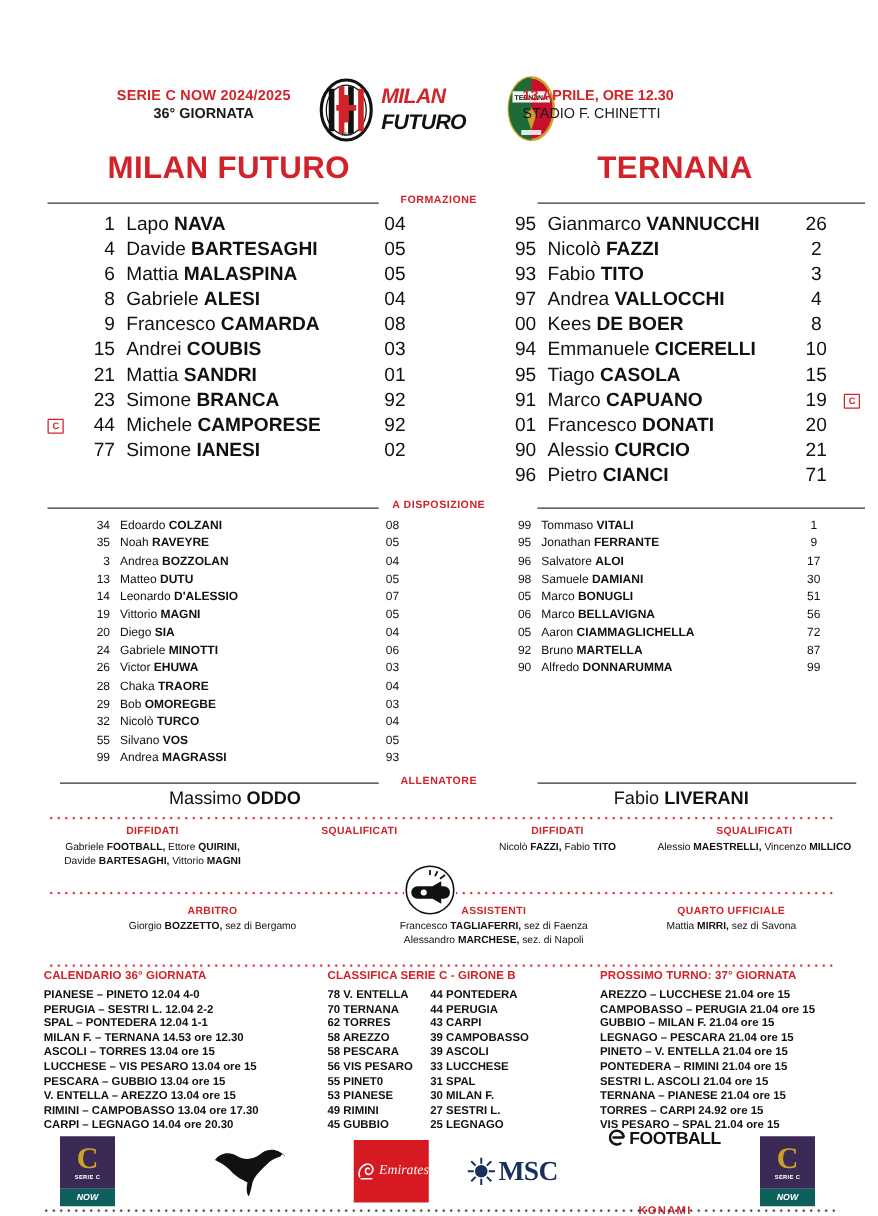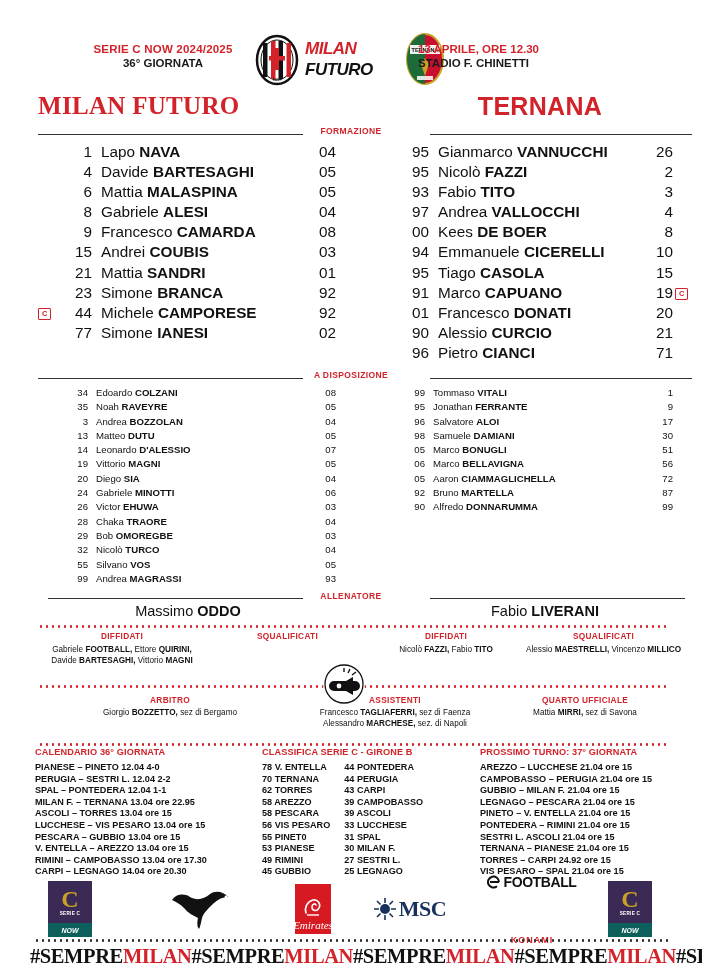--- a/index.html
+++ b/index.html
@@ -1,57 +1,57 @@
 <!DOCTYPE html>
 <html><head>
 <meta charset="utf-8">
 <style>
   html,body{margin:0;padding:0;background:#ffffff;}
   body{width:702px;height:973px;font-family:"Liberation Sans",sans-serif;color:#111;overflow:hidden;position:relative;}
   .page{width:702px;height:973px;position:relative;box-sizing:border-box;padding:0;}
 
   
-  .header{position:relative;height:92px;}
+  .header{position:relative;height:92px;margin-top:28px;}
   .hdr-left{position:absolute;left:38px;top:42px;width:250px;text-align:center;}
   .hdr-left .l1{font-size:11.5px;font-weight:bold;color:#d2232a;letter-spacing:.2px;line-height:14px;}
   .hdr-left .l2{font-size:11.5px;font-weight:bold;color:#1a1a1a;line-height:15px;}
   .hdr-right{position:absolute;right:34px;top:42px;width:250px;text-align:left;}
   .hdr-right .l1{font-size:11.5px;font-weight:bold;color:#d2232a;line-height:14px;}
-  .hdr-right .l2{font-size:11.5px;font-weight:bold;color:#1a1a1a;line-height:15px;}
+  .hdr-right .l2{font-size:11.5px;font-weight:normal;color:#1a1a1a;line-height:15px;}
 
   .crest-milan{position:absolute;left:255px;top:34px;width:44px;height:52px;}
   .milanfuturo-logo{position:absolute;left:305px;top:38px;width:92px;height:44px;}
   .mf-text{font-family:"Liberation Sans",sans-serif;font-style:italic;font-weight:bold;font-size:17px;letter-spacing:-.5px;line-height:21px;}
   .mf-1{color:#d2232a;}
   .mf-2{color:#111;}
   .crest-ternana{position:absolute;left:404px;top:32px;width:42px;height:54px;}
 
   
   .titles{position:relative;height:34px;}
   .team-title{position:absolute;top:0;font-size:25px;font-weight:bold;color:#d2232a;letter-spacing:.3px;}
-  .tt-left{left:38px;width:290px;text-align:left;font-family:Liberation Serif, serif;}
+  .tt-left{left:38px;width:290px;text-align:center;}
   .tt-right{left:395px;width:290px;text-align:center;}
 
   
   .divider{position:relative;height:16px;margin:0;}
   .divider .line{position:absolute;top:8px;height:1px;background:#333;}
   .divider .lbl{position:absolute;top:0;text-align:center;font-size:8.5px;font-weight:bold;color:#d2232a;letter-spacing:.4px;width:160px;left:271px;}
 
   
   .lineups{position:relative;}
   .col{position:absolute;top:0;}
   .col-left{left:38px;width:300px;}
   .col-right{left:395px;width:300px;}
 
   table.lu{border-collapse:collapse;width:100%;}
   table.lu td{padding:0;vertical-align:baseline;}
   .cap-cell{width:20px;}
   .num-cell{width:34px;text-align:right;padding-right:9px !important;}
   .name-cell{text-align:left;}
-  .yr-cell{width:40px;text-align:right;padding-right:2px !important;margin-top:32px;}
+  .yr-cell{width:40px;text-align:center;padding-right:2px !important;margin-top:32px;}
 
   .start td{font-size:15.3px;line-height:20.1px;color:#111;}
   .start .num-cell{font-size:15.3px;}
   .start .fn{font-weight:normal;}
   .start .ln{font-weight:bold;}
 
   .bench td{font-size:9.6px;line-height:14.3px;color:#111;}
   .bench .num-cell{width:30px;padding-right:8px !important;}
   .bench .yr-cell{width:44px;}
   .bench .fn{font-weight:normal;}
@@ -112,21 +112,21 @@
   .sponsors{position:relative;height:58px;margin-top:6px;}
   .sp{position:absolute;top:0;height:56px;display:flex;align-items:center;justify-content:center;}
 
   .seriec-logo{width:44px;height:56px;display:flex;flex-direction:column;}
   .seriec-top{flex:1 1 auto;background:#3c2a56;display:flex;flex-direction:column;align-items:center;justify-content:center;}
   .seriec-c{font-size:24px;font-weight:bold;color:#c9a227;line-height:22px;font-family:"Liberation Serif",serif;}
   .seriec-lbl{font-size:4.6px;font-weight:bold;color:#fff;letter-spacing:.3px;margin-top:1px;}
   .seriec-bot{height:14px;background:#0d5f5c;display:flex;align-items:center;justify-content:center;}
   .seriec-now{font-size:7px;font-weight:bold;color:#fff;font-style:italic;}
 
-  .emirates-box{width:36px;height:50px;background:#d71921;display:flex;flex-direction:column;align-items:center;justify-content:flex-end;padding-bottom:3px;box-sizing:border-box;}
+  .emirates-box{width:60px;height:50px;background:#d71921;display:flex;flex-direction:row;align-items:center;justify-content:flex-end;padding-bottom:3px;box-sizing:border-box;}
   .emirates-txt{font-family:"Liberation Serif",serif;font-size:11px;color:#fff;font-style:italic;}
   .msc-txt{font-family:"Liberation Serif",serif;font-size:22px;font-weight:bold;color:#17315c;letter-spacing:-.5px;}
   .ef-top{font-size:14px;font-weight:bold;color:#111;letter-spacing:-.4px;text-align:center;}
   .ef-bot{font-size:9px;font-weight:bold;color:#d2232a;letter-spacing:1px;margin-top:45px;}
 
   
   .hashbar{position:relative;height:34px;}
   .hashbar .d{position:absolute;left:34px;right:30px;top:0px;height:3px;
      background-image:radial-gradient(circle, #2e2e2e 1.1px, transparent 1.2px);
      background-size:6px 3px;background-repeat:repeat-x;}
@@ -541,21 +541,21 @@
       <div class="d"></div>
     </div>
 
   <div class="tri">
     <div class="box b1">
       <div class="bt">CALENDARIO 36° GIORNATA</div>
       <div id="cal-list">
           <div class="li">PIANESE – PINETO 12.04 4-0</div>
           <div class="li">PERUGIA – SESTRI L. 12.04 2-2</div>
           <div class="li">SPAL  – PONTEDERA 12.04 1-1</div>
-          <div class="li">MILAN F. – TERNANA 13.04 ore 22.95</div>
+          <div class="li">MILAN F. – TERNANA 14.53 ore 12.30</div>
           <div class="li">ASCOLI – TORRES 13.04 ore 15</div>
           <div class="li">LUCCHESE – VIS PESARO 13.04 ore 15</div>
           <div class="li">PESCARA – GUBBIO 13.04 ore 15</div>
           <div class="li">V. ENTELLA – AREZZO 13.04 ore 15</div>
           <div class="li">RIMINI – CAMPOBASSO 13.04 ore 17.30</div>
           <div class="li">CARPI – LEGNAGO 14.04 ore 20.30</div>
         </div>
     </div>
     <div class="box b2">
       <div class="bt">CLASSIFICA SERIE C - GIRONE B</div>

